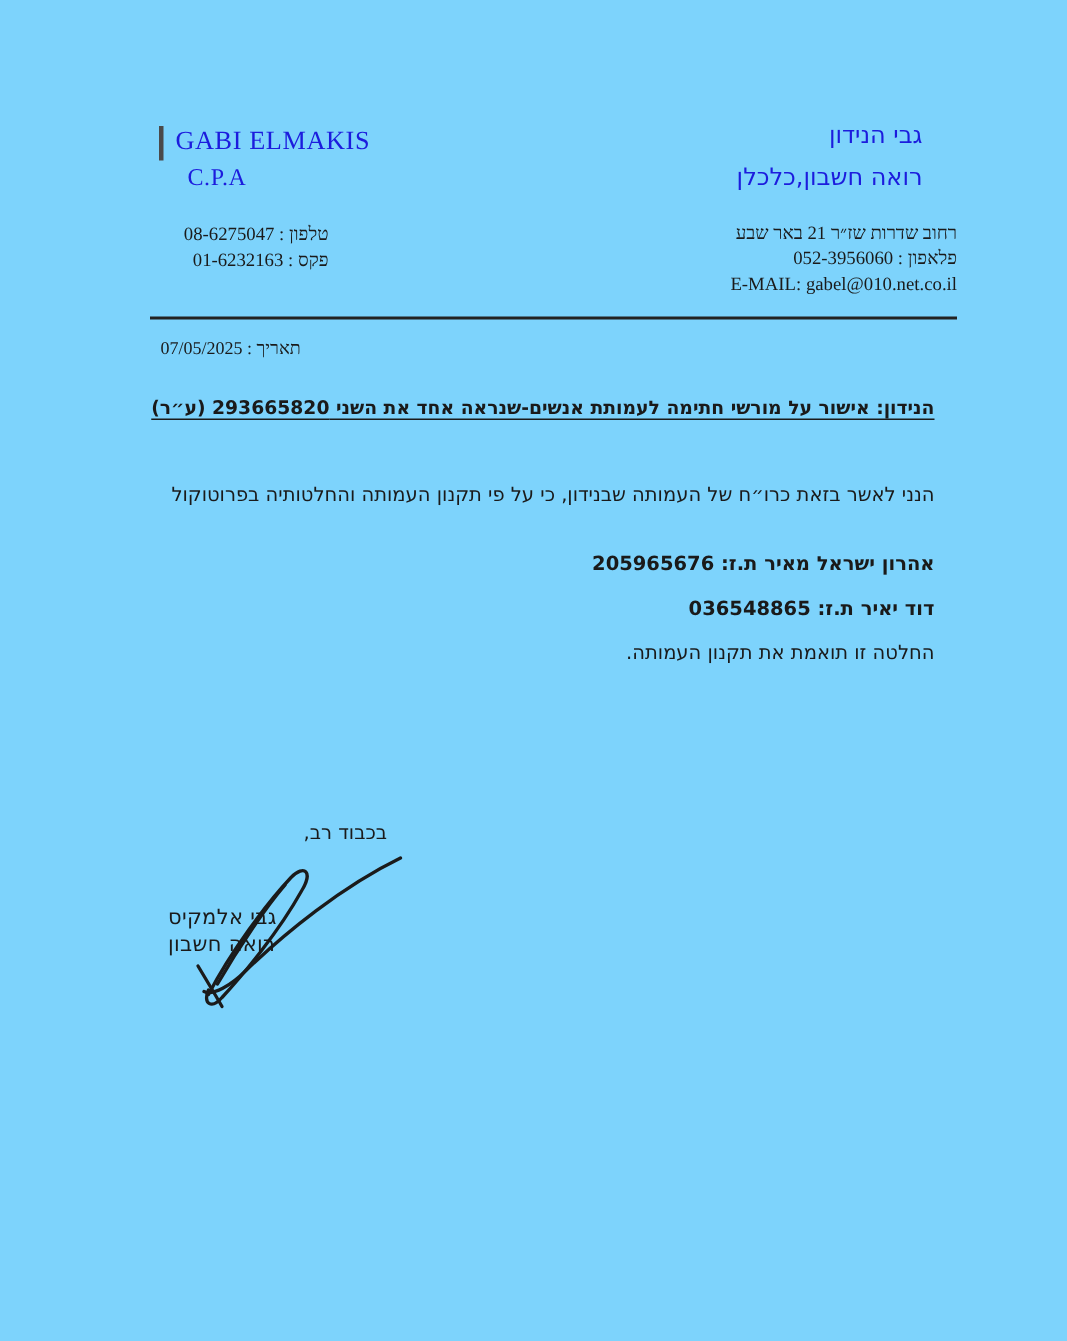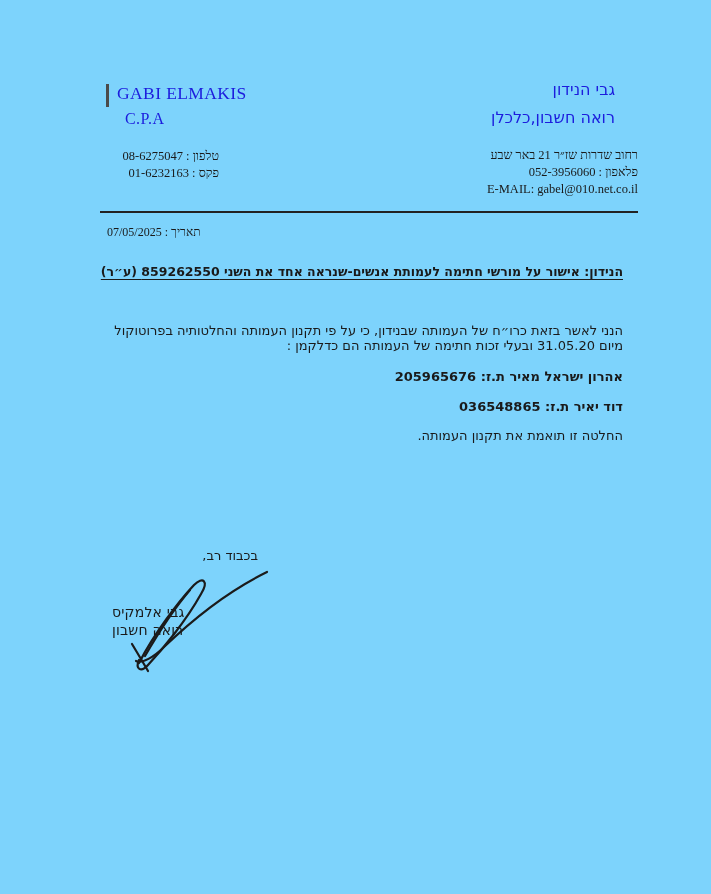--- a/index.html
+++ b/index.html
@@ -63,23 +63,22 @@
 
   <div class="abs contact phone rtl">טלפון : 08-6275047</div>
   <div class="abs contact fax rtl">פקס : 01-6232163</div>
   <div class="abs contact address rtl">רחוב שדרות שז״ר 21 באר שבע</div>
   <div class="abs contact mobile rtl">פלאפון : 052-3956060</div>
   <div class="abs contact email">E-MAIL: gabel@010.net.co.il</div>
 
   <div class="abs divider"></div>
 
   <div class="abs date rtl">תאריך : 07/05/2025</div>
-  <div class="abs subject rtl">הנידון: אישור על מורשי חתימה לעמותת אנשים-שנראה אחד את השני 859262550 (ע״ר)</div>
+  <div class="abs subject rtl">הנידון: אישור על מורשי חתימה לעמותת אנשים-שנראה אחד את השני 293665820 (ע״ר)</div>
   <div class="abs bodyline b1 rtl">הנני לאשר בזאת כרו״ח של העמותה שבנידון, כי על פי תקנון העמותה והחלטותיה בפרוטוקול</div>
-  <div class="abs bodyline b2 rtl">מיום 31.05.20 ובעלי זכות חתימה של העמותה הם כדלקמן :</div>
   <div class="abs signer s1 rtl">אהרון ישראל מאיר ת.ז: 205965676</div>
   <div class="abs signer s2 rtl">דוד יאיר ת.ז: 036548865</div>
   <div class="abs note rtl">החלטה זו תואמת את תקנון העמותה.</div>
 
   <div class="abs valediction rtl">בכבוד רב,</div>
 
   <svg class="abs sig-svg" width="210" height="118" viewBox="0 0 210 118">
     <g fill="none" stroke="#1b1b1b" stroke-width="2.2" stroke-linecap="round">
       <path d="M 157 14 C 118 33 80 64 54 89 C 44 99 32 106 26 103"></path>
       <path d="M 29 105 C 44 76 68 44 84 27 C 93 18 99 23 91 36 C 76 63 52 92 38 107 C 31 115 25 111 29 102"></path>

